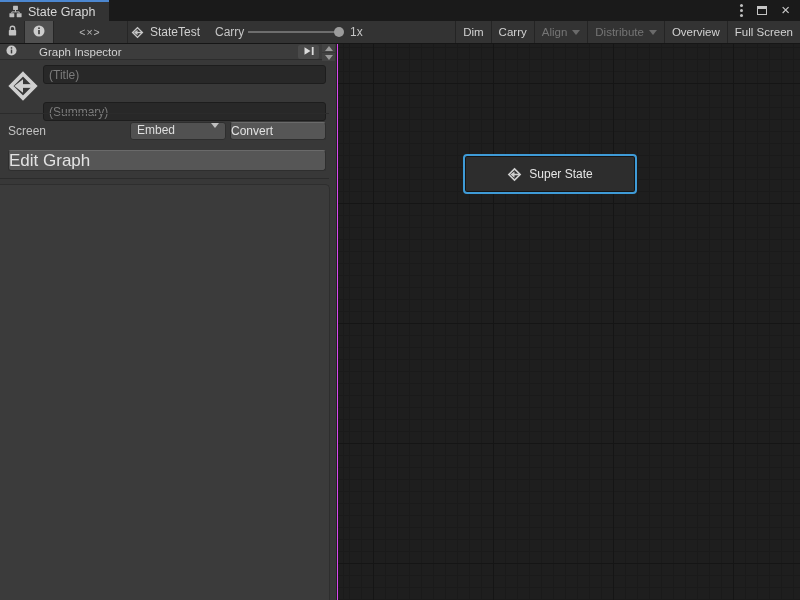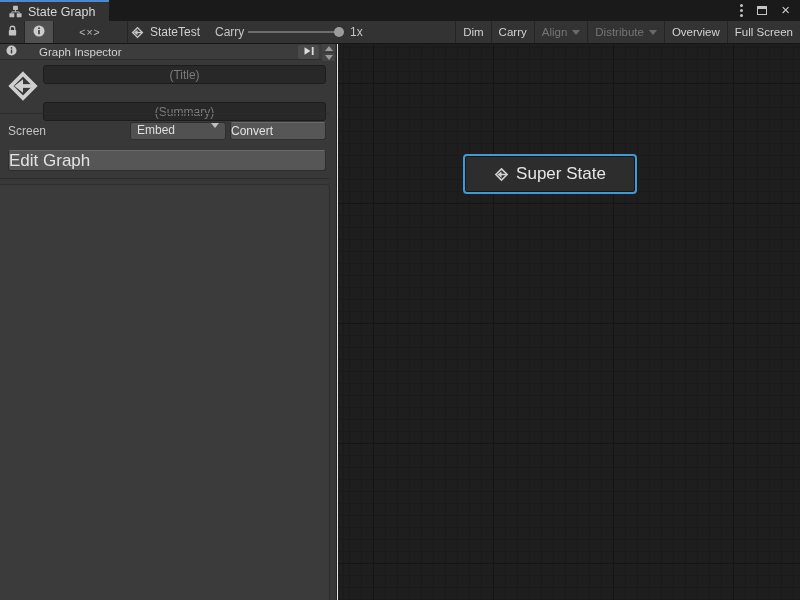--- a/index.html
+++ b/index.html
@@ -1,19 +1,19 @@
 <!DOCTYPE html>
 <html><head>
 <meta charset="utf-8">
 <style>
   * { margin:0; padding:0; box-sizing:border-box; }
   html,body { width:800px; height:600px; overflow:hidden; }
   body { font-family:"Liberation Sans", sans-serif; font-size:12px; color:#d4d4d4;
          background:#1f1f1f; -webkit-font-smoothing:antialiased; }
-  .window { position:relative; width:800px; height:600px; background:#e5e5e5; }
+  .window { position:relative; width:800px; height:600px; background:#d946ef; }
 
   
   .tabbar { position:absolute; left:0; top:0; right:0; height:21px; background:#1a1a1a;
             display:flex; align-items:stretch; }
   .tab { display:inline-flex; align-items:center; gap:6px; padding:0 14px 0 9px;
          background:#333; border-top:2px solid #4c87d0; color:#d8d8d8; font-size:12.5px; }
   .tab .icon { display:inline-flex; color:#bdbdbd; }
   .win-controls { position:absolute; right:0; top:0; height:21px; display:flex;
                   align-items:center; gap:14px; padding:0 10px; }
   .kebab { width:3px; height:3px; border-radius:50%; background:#bfbfbf;
@@ -63,21 +63,21 @@
   .spin { flex:1; display:flex; align-items:center; justify-content:center; background:#434343; }
   .spin + .spin { margin-top:1px; }
   .tri-up { width:0; height:0; border-left:4px solid transparent; border-right:4px solid transparent;
             border-bottom:5px solid #9a9a9a; }
   .tri-down { width:0; height:0; border-left:4px solid transparent; border-right:4px solid transparent;
               border-top:5px solid #9a9a9a; }
   .insp-state-icon { position:absolute; left:7px; top:24px; width:34px; height:36px;
                      color:#cfcfcf; display:flex; align-items:center; }
   .insp-input { position:absolute; left:43px; width:283px; height:19px; background:#282828;
                 border:1px solid #1d1d1d; border-radius:3px; color:#d8d8d8; font-size:12px;
-                padding:0 5px; outline:none; font-family:"Liberation Sans", sans-serif;text-align:center; }
+                padding:0 5px; outline:none; font-family:"Liberation Sans", sans-serif; }
   .insp-input::placeholder { color:#7b7b7b; opacity:1; }
   .input-title { top:21px; }
   .input-summary { top:42px;margin-top:16px; }
   .divider { position:absolute; left:0; right:7px; height:1px; background:#2b2b2b; }
   .div1 { top:69px; } .div2 { top:134px; }
   .src-label { position:absolute; left:8px; top:78px; height:18px; display:flex;
                align-items:center; color:#c2c2c2; }
   .dropdown { position:absolute; left:130px; top:78px; width:96px; height:18px; background:#515151;
               border:1px solid #2e2e2e; border-radius:3px; display:flex; align-items:flex-start;
               padding:0 6px; color:#dedede; }
@@ -97,21 +97,21 @@
   .canvas { position:absolute; left:338px; top:44px; right:0; bottom:0; background-color:#1e1e1e;
     background-image:
       repeating-linear-gradient(to right,  #151515 0 1px, transparent 1px 120px),
       repeating-linear-gradient(to bottom, #151515 0 1px, transparent 1px 120px),
       repeating-linear-gradient(to right,  #1a1a1a 0 1px, transparent 1px 12px),
       repeating-linear-gradient(to bottom, #1a1a1a 0 1px, transparent 1px 12px);
     background-position: 35px 0, 0 39px, 11px 0, 0 3px; }
   .node { position:absolute; left:125px; top:110px; width:174px; height:40px; background:#2d2d2d;
           border:2px solid #3f9bd7; border-radius:4px; box-shadow:inset 0 0 0 1px #151515;
           display:flex; align-items:center; justify-content:center; gap:7px;
-          color:#e6e6e6; font-size:17px; }
+          color:#e6e6e6; font-size:12px; }
   .node .icon { display:inline-flex; color:#cfcfcf; }
 </style>
 </head>
 <body>
 
 <div class="window">
 
   <div class="tabbar">
     <div class="tab">
       <span class="icon">

